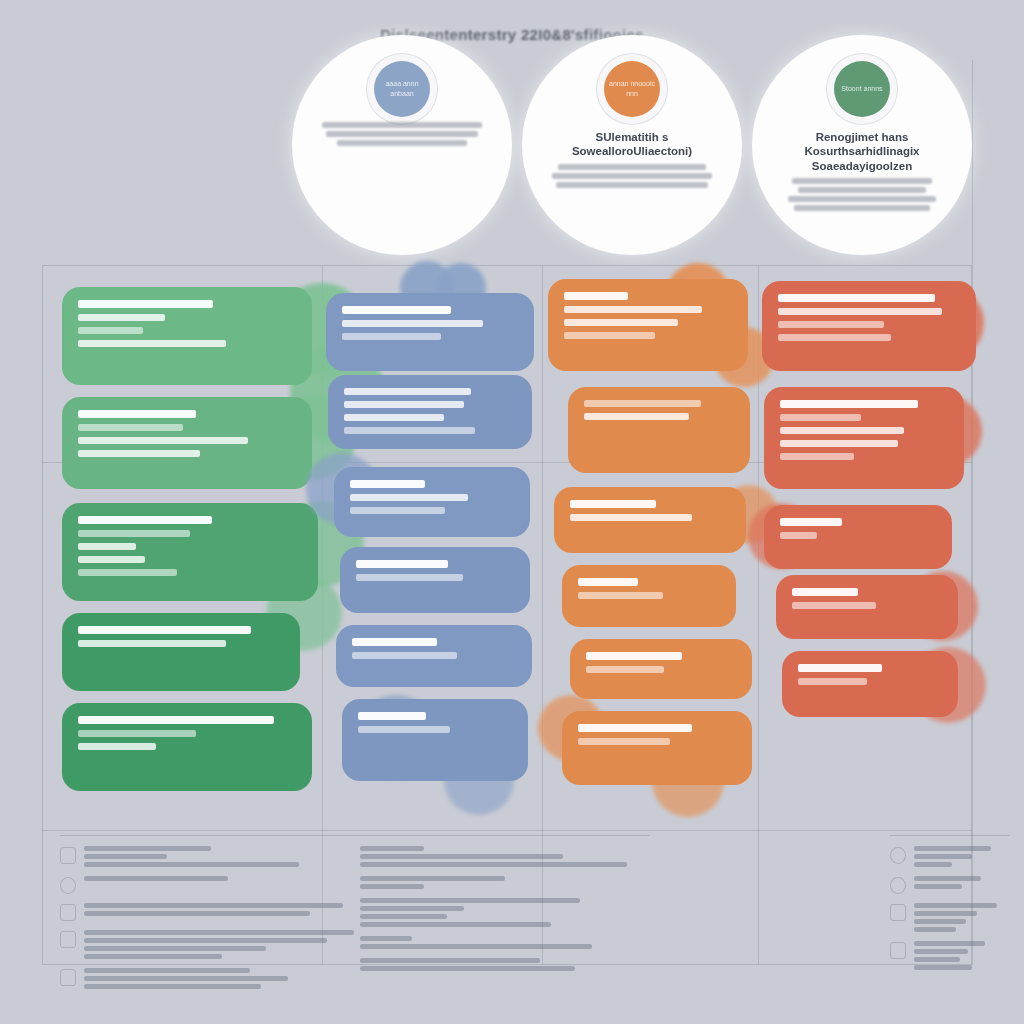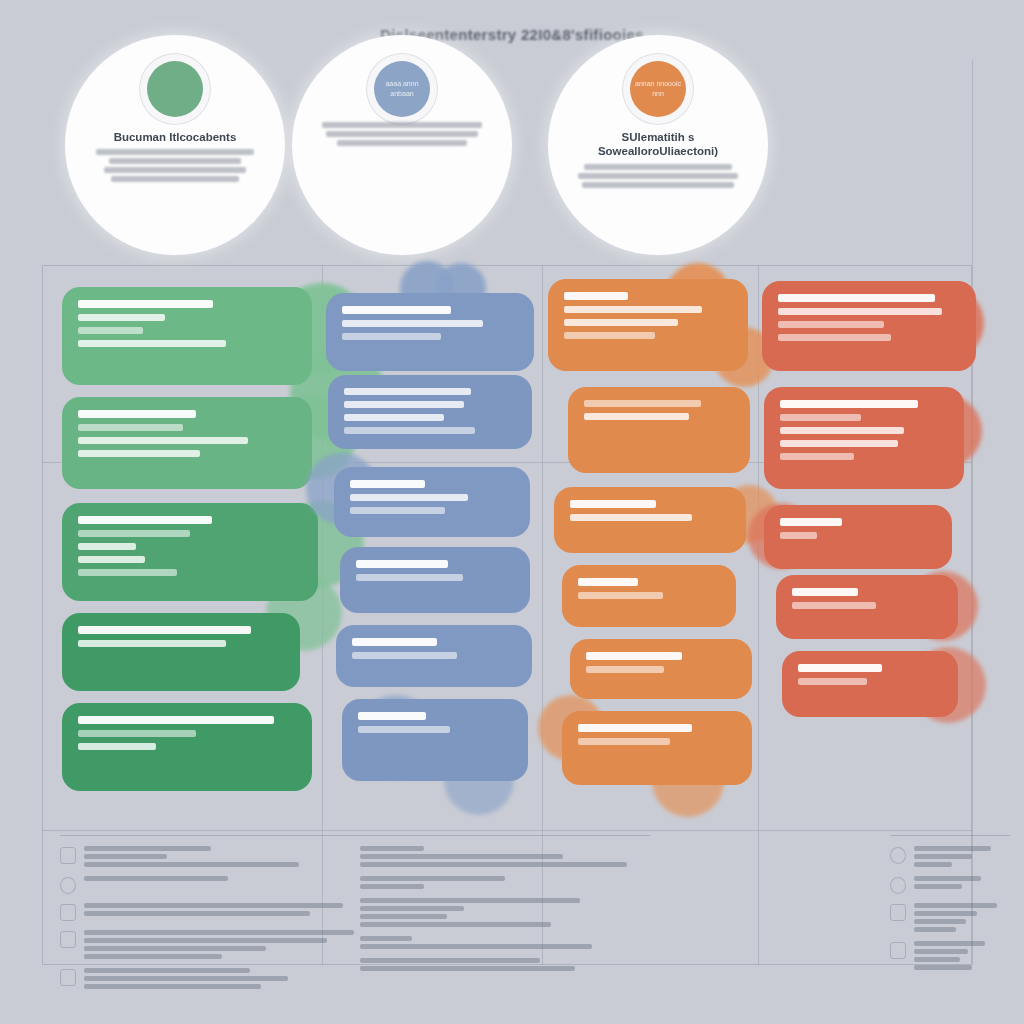--- a/index.html
+++ b/index.html
@@ -32,21 +32,21 @@
   .circles{position:absolute;left:0;top:35px;width:1024px;height:225px;}
   .circle{
     position:absolute;width:220px;height:220px;border-radius:50%;
     background:#fdfdfd;
     box-shadow:0 0 18px rgba(255,255,255,.55);
     display:flex;flex-direction:column;align-items:center;
     padding-top:26px;box-sizing:border-box;
   }
   .circle.c0{left:65px;}
   .circle.c1{left:292px;}
-  .circle.c2{left:548px;}
+  .circle.c2{left:522px;}
   .circle.c3{left:752px;}
   .badge{
     width:56px;height:56px;border-radius:50%;
     display:flex;align-items:center;justify-content:center;
     font-size:7px;color:rgba(255,255,255,.8);text-align:center;line-height:1.5;
     filter:blur(.6px);
     box-shadow:0 0 0 7px rgba(255,255,255,.75),0 0 0 8px rgba(190,196,206,.5);
   }
   .circ-title{
     margin-top:13px;font-size:11.5px;font-weight:700;color:#3f4753;
@@ -94,50 +94,53 @@
   .top-rule{height:1px;background:rgba(110,118,133,.35);margin-bottom:10px;}
 </style>
 </head>
 <body>
 
 <div class="stage">
 
   <div class="title">Dislseententerstry 22I0&amp;8'sfifiooies</div>
 
   <div class="circles">
-      <div class="circle c0">
-        <div class="badge" style="background: rgb(111, 174, 135);"></div>
-        <div class="circ-title">Bucuman Itlcocabents</div>
-        <div class="circ-lines">
-          <div class="tl" style="width: 158px;"></div>
-          <div class="tl" style="width: 132px;"></div>
-          <div class="tl" style="width: 142px;"></div>
-          <div class="tl" style="width: 128px;"></div>
-        </div>
-      </div>
       <div class="circle c1">
         <div class="badge" style="background: rgb(140, 164, 198);">aaaa
 annn
 anbaan</div>
         <div class="circ-lines">
           <div class="tl" style="width: 160px;"></div>
           <div class="tl" style="width: 152px;"></div>
           <div class="tl" style="width: 130px;"></div>
         </div>
       </div>
       <div class="circle c2">
         <div class="badge" style="background: rgb(224, 138, 78);">annan
 nnoooic
 nnn</div>
         <div class="circ-title">SUlematitih
 s SowealloroUliaectoni)</div>
         <div class="circ-lines">
           <div class="tl" style="width: 148px;"></div>
           <div class="tl" style="width: 160px;"></div>
           <div class="tl" style="width: 152px;"></div>
+        </div>
+      </div>
+      <div class="circle c3">
+        <div class="badge" style="background: rgb(95, 154, 117);">Stoont
+annns</div>
+        <div class="circ-title">Renogjimet hans
+Kosurthsarhidlinagix
+Soaeadayigoolzen</div>
+        <div class="circ-lines">
+          <div class="tl" style="width: 140px;"></div>
+          <div class="tl" style="width: 128px;"></div>
+          <div class="tl" style="width: 148px;"></div>
+          <div class="tl" style="width: 136px;"></div>
         </div>
       </div>
     </div>
 
   <div class="panel-frame"></div>
   <div class="vline" style="left:322px"></div>
   <div class="vline" style="left:542px"></div>
   <div class="vline" style="left:758px"></div>
   <div class="hline" style="top:462px"></div>
   <div class="hline" style="top:830px"></div>

